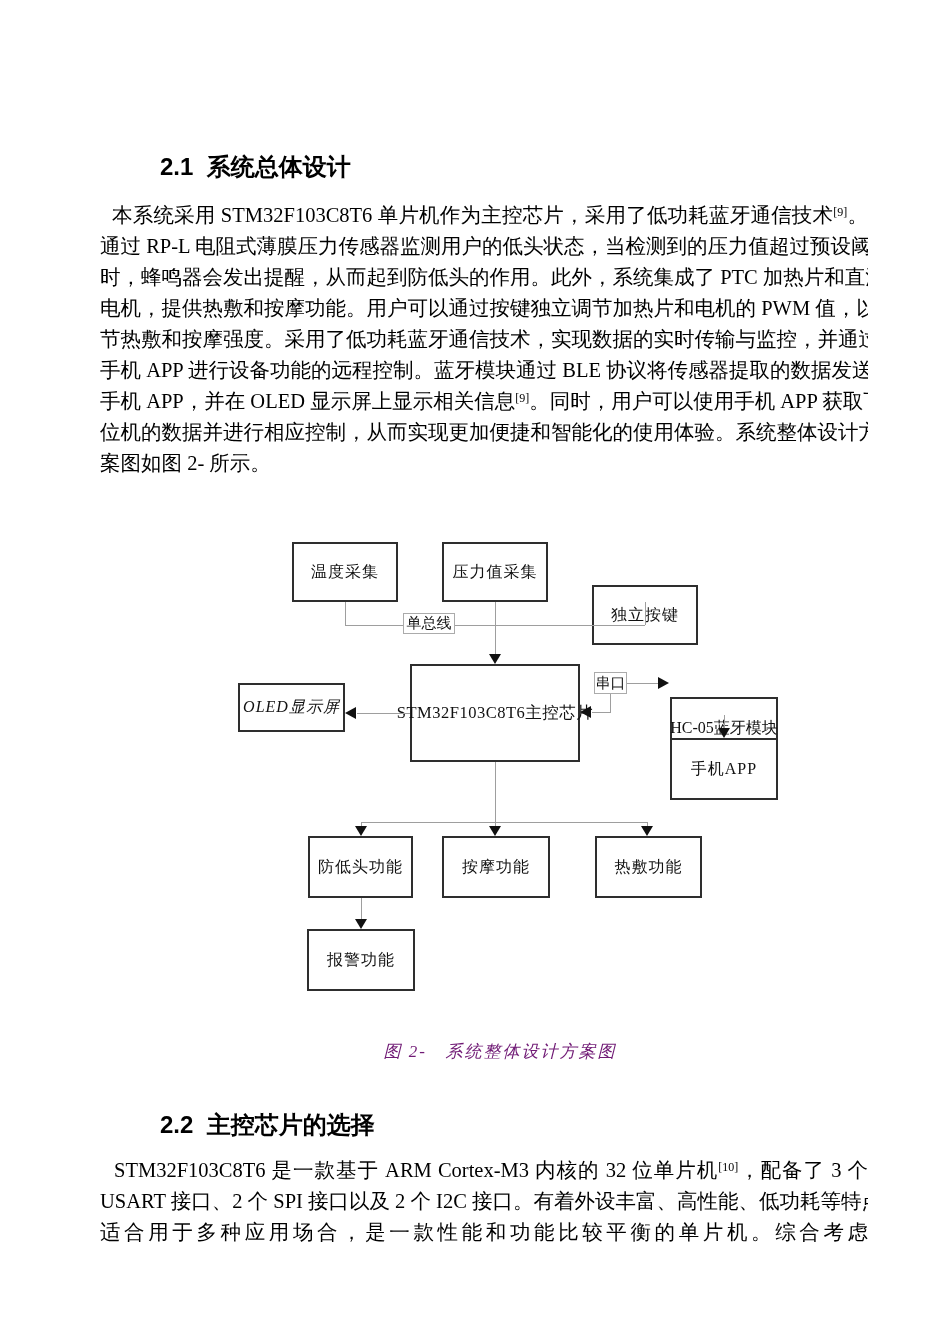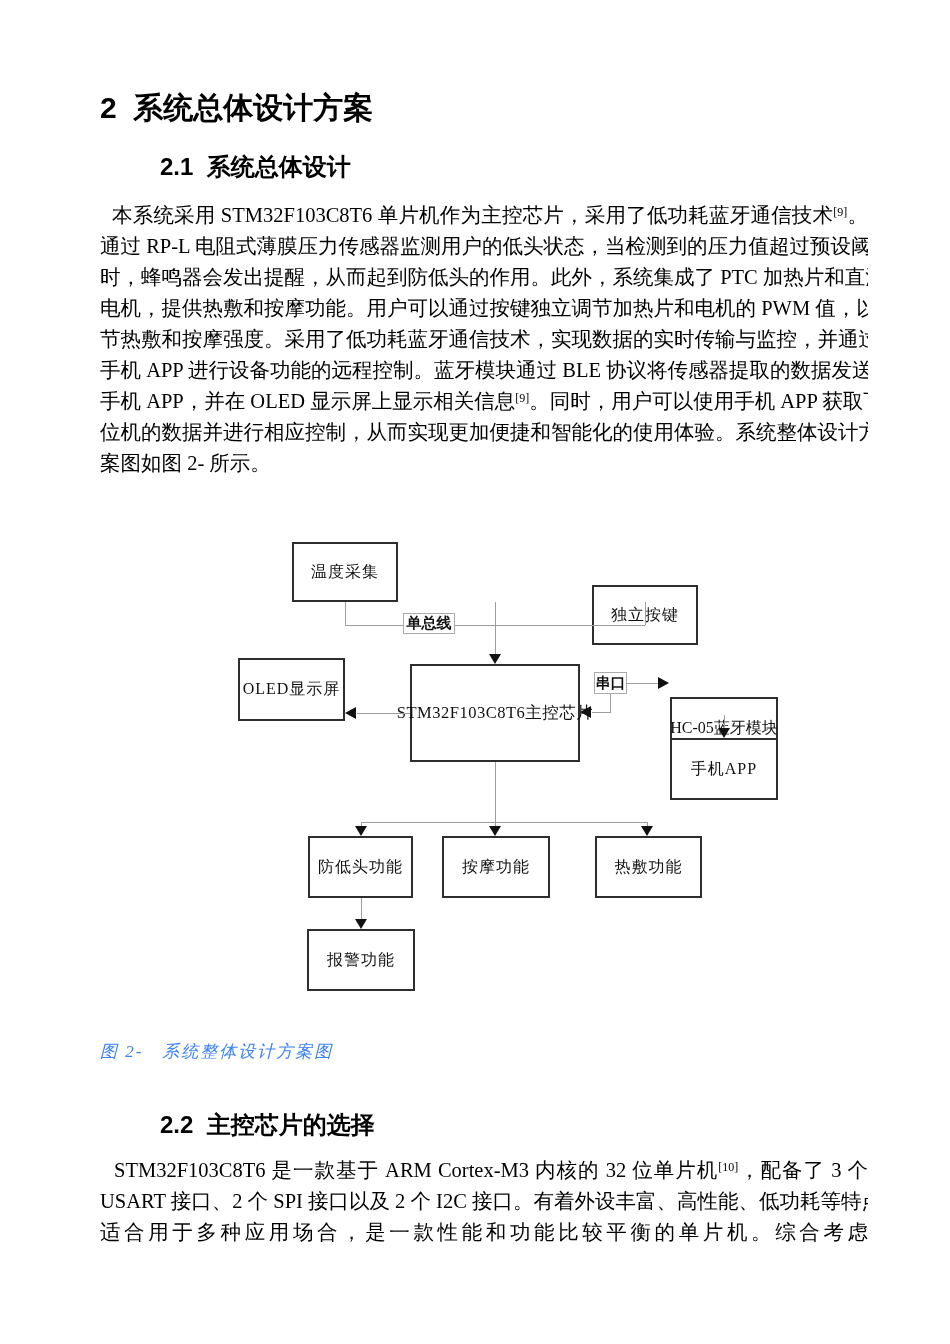--- a/index.html
+++ b/index.html
@@ -35,67 +35,67 @@
   #diagram{position:absolute;left:0;top:0;width:950px;height:1344px;}
   .dbox{
     position:absolute;border:2px solid #2e2e2e;background:#fff;
     display:flex;align-items:center;justify-content:center;
     font-size:16px;letter-spacing:1px;color:#111;box-sizing:border-box;
     text-align:center;white-space:nowrap;
   }
   .dlabel{
     position:absolute;border:1px solid #ababab;background:#fff;
     display:flex;align-items:center;justify-content:center;
-    font-size:15px;color:#111;box-sizing:border-box;z-index:3;white-space:nowrap;font-weight:bold;
+    font-size:15px;color:#111;box-sizing:border-box;z-index:3;white-space:nowrap;
   }
   .cline{position:absolute;background:#9e9e9e;}
   .hl{height:1px;}
   .vl{width:1px;}
   .arr{position:absolute;width:0;height:0;z-index:2;}
   .arr-down{border-left:6px solid transparent;border-right:6px solid transparent;border-top:10px solid #111;}
   .arr-left{border-top:6px solid transparent;border-bottom:6px solid transparent;border-right:11px solid #111;}
   .arr-right{border-top:6px solid transparent;border-bottom:6px solid transparent;border-left:11px solid #111;}
   .caption{
-    position:absolute;left:100px;top:1040px;width:800px;
-    font-style:italic;font-size:17px;letter-spacing:2px;white-space:pre;color:#3b82f6;
+    position:absolute;left:100px;top:1040px;width:800px;text-align:center;
+    font-style:italic;font-size:17px;letter-spacing:2px;white-space:pre;color:#701a75;
   }
 </style>
 </head>
 <body>
 
 <div id="page">
 
-  <div class="h1">2  系统总体设计方案</div>
   <div class="h2 h2-1">2.1  系统总体设计</div>
 
   <div class="para para-1">
     <div class="tline indent1"><span>本系统采用 STM32F103C8T6 单片机作为主控芯片，采用了低功耗蓝牙通信技术</span><sup class="ref">[9]</sup><span>。</span></div>
     <div class="tline">通过 RP-L 电阻式薄膜压力传感器监测用户的低头状态，当检测到的压力值超过预设阈值</div>
     <div class="tline">时，蜂鸣器会发出提醒，从而起到防低头的作用。此外，系统集成了 PTC 加热片和直流</div>
     <div class="tline">电机，提供热敷和按摩功能。用户可以通过按键独立调节加热片和电机的 PWM 值，以调</div>
     <div class="tline">节热敷和按摩强度。采用了低功耗蓝牙通信技术，实现数据的实时传输与监控，并通过</div>
     <div class="tline">手机 APP 进行设备功能的远程控制。蓝牙模块通过 BLE 协议将传感器提取的数据发送至</div>
     <div class="tline"><span>手机 APP，并在 OLED 显示屏上显示相关信息</span><sup class="ref">[9]</sup><span>。同时，用户可以使用手机 APP 获取下</span></div>
     <div class="tline">位机的数据并进行相应控制，从而实现更加便捷和智能化的使用体验。系统整体设计方</div>
     <div class="tline lastline">案图如图 2- 所示。</div>
   </div>
 
   <div id="diagram">
 
     <div class="dbox" style="left:292px;top:542px;width:106px;height:60px;">温度采集</div>
+    <div class="dbox" style="left:442px;top:542px;width:106px;height:60px;">压力值采集</div>
     <div class="dbox" style="left:592px;top:542px;width:106px;height:60px;margin-top:43px;">独立按键</div>
 
     <div class="cline vl" style="left:345px;top:602px;height:23px;"></div>
     <div class="cline vl" style="left:495px;top:602px;height:52px;"></div>
     <div class="cline vl" style="left:645px;top:602px;height:23px;"></div>
     <div class="cline hl" style="left:345px;top:625px;width:300px;"></div>
     <div class="dlabel" style="left:403px;top:613px;width:52px;height:21px;">单总线</div>
     <div class="arr arr-down" style="left:489px;top:654px;"></div>
 
-    <div class="dbox" style="left:238px;top:658px;width:107px;height:63px;">OLED显示屏</div>
+    <div class="dbox" style="left:238px;top:683px;width:107px;height:49px;font-style:italic;">OLED显示屏</div>
     <div class="dbox" style="left:410px;top:664px;width:170px;height:98px;font-size:16.5px;letter-spacing:0.5px;">STM32F103C8T6主控芯片</div>
     <div class="cline hl" style="left:357px;top:713px;width:53px;"></div>
     <div class="arr arr-left" style="left:345px;top:707px;"></div>
 
     <div class="dlabel" style="left:594px;top:672px;width:33px;height:22px;">串口</div>
     <div class="cline hl" style="left:627px;top:683px;width:31px;"></div>
     <div class="arr arr-right" style="left:658px;top:677px;"></div>
     <div class="cline vl" style="left:610px;top:694px;height:18px;"></div>
     <div class="cline hl" style="left:592px;top:712px;width:19px;"></div>
     <div class="arr arr-left" style="left:580px;top:706px;"></div>

